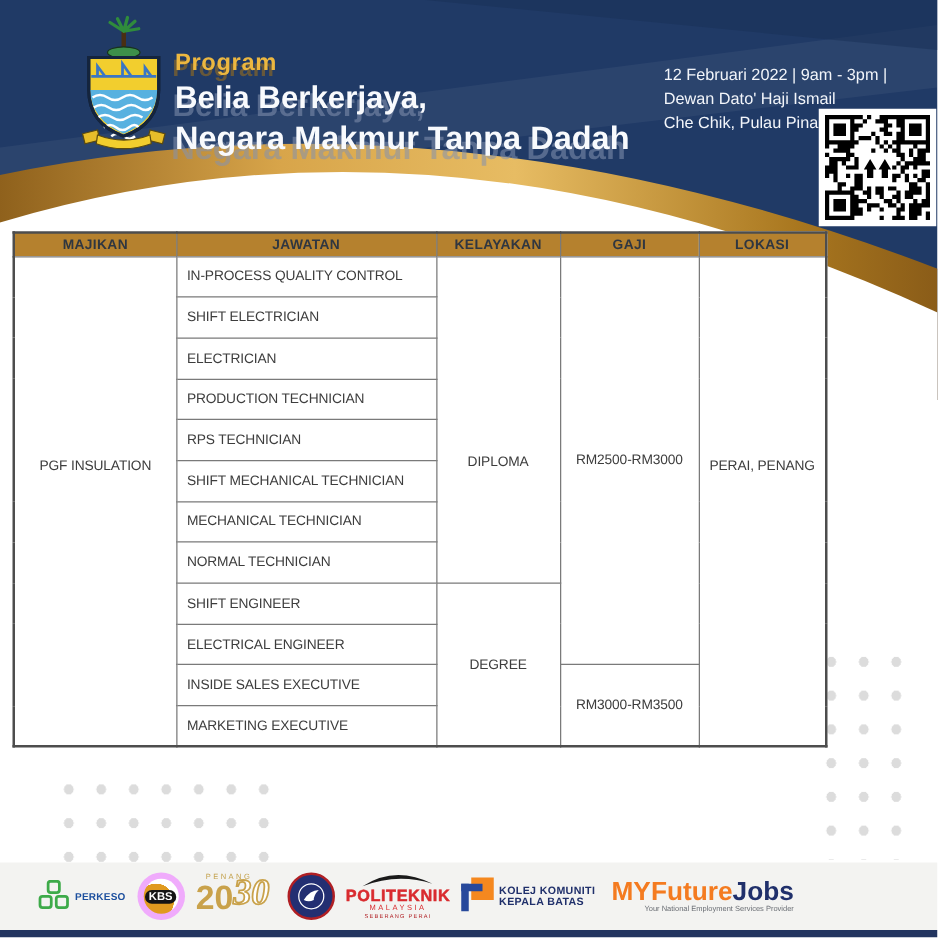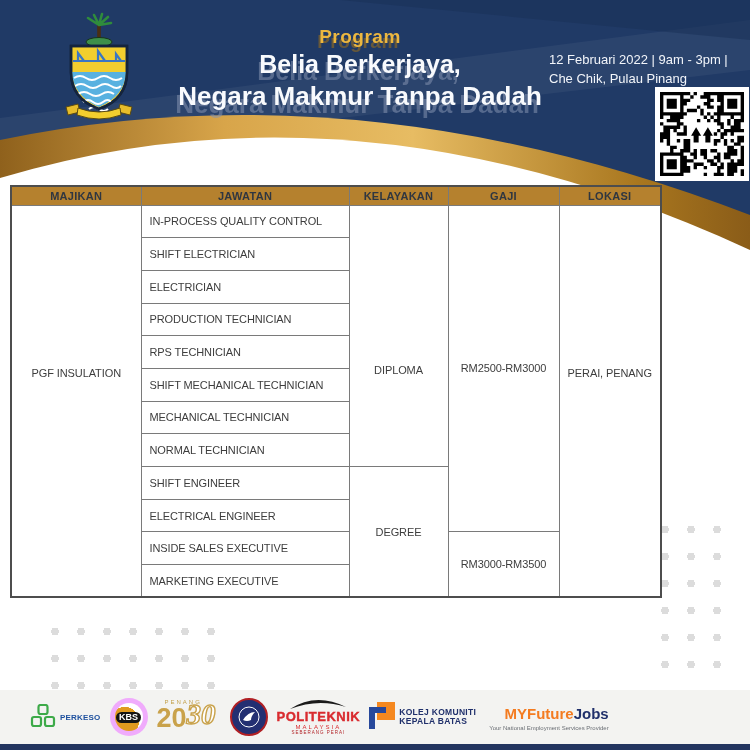--- a/index.html
+++ b/index.html
@@ -9,35 +9,35 @@
     font-family:"Liberation Sans", sans-serif;
     -webkit-font-smoothing:antialiased;
   }
   .abs { position:absolute; }
 
   
   #header-svg { left:0; top:0; z-index:0; }
 
   .crest-wrap { left:58px; top:12px; width:82px; height:108px; z-index:2; }
 
-  .title-block { left:140px; top:26px; width:440px; text-align:center; z-index:2; }
+  .title-block { left:140px; top:40px; width:440px; text-align:left; z-index:2; }
   .program-label {
     font-size:19px; font-weight:bold; letter-spacing:.5px; color:#ecb740;
     text-shadow:-2px 5px 0 rgba(141,104,36,.65);
   }
   .title-line1 {
     margin-top:2px; font-size:25px; font-weight:bold; color:#f8fafd;
     text-shadow:-2px 7px 0 rgba(132,145,175,.55);
   }
   .title-line2 {
     margin-top:2px; font-size:26px; font-weight:bold; color:#f8fafd;
     text-shadow:-3px 8px 0 rgba(132,145,175,.55);
   }
 
-  .event-details { left:531px; top:50px; width:190px; z-index:2; color:#f2f5fa;margin-left:18px; }
+  .event-details { left:531px; top:50px; width:190px; z-index:2; color:#f2f5fa; }
   .event-details div { font-size:13px; line-height:19px; }
 
   .qr-wrap { left:655px; top:87px; width:94px; height:94px; background:#ffffff; padding:5px; z-index:2; }
   .qr-wrap svg { display:block; width:84px; height:84px; }
 
   
   .table-wrap { left:10px; top:185px; z-index:3; }
   table.jobs {
     border-collapse:collapse; table-layout:fixed; width:650px;
     background:#ffffff; border:2px solid #4d4d4d;
@@ -104,21 +104,21 @@
   .kolej-icon .br { position:absolute; left:0; top:5px; width:17px; height:22px;
     border-left:6px solid #27489b; border-top:6px solid #27489b; }
   .kolej-text { font-size:8.5px; font-weight:bold; color:#20306b; line-height:9px; letter-spacing:.3px; }
 
   .weblink { display:flex; align-items:center; gap:7px; margin-left:8px; }
   .link-badge { width:23px; height:23px; border-radius:50%; background:#272e5e;
     display:flex; align-items:center; justify-content:center; }
   .web-url { font-size:14.5px; color:#33383e; letter-spacing:.2px; }
 
   .brand { display:flex; flex-direction:column; align-items:flex-end; margin-left:4px; margin-right:6px; }
-  .brand-line { font-size:15px; font-weight:bold; line-height:20px; }
+  .brand-line { font-size:21px; font-weight:bold; line-height:20px; }
   .brand-line .p1 { color:#f47b20; }
   .brand-line .p2 { color:#20306b; }
   .brand-tag { font-size:6px; color:#6b6f75; margin-top:1px; }
 </style>
 </head>
 <body>
 
 <svg id="header-svg" class="abs" width="750" height="320" viewBox="0 0 750 320">
   <defs>
     <linearGradient id="goldGrad" x1="0" y1="0" x2="1" y2="0">
@@ -160,20 +160,21 @@
 </div>
 
 <div class="abs title-block">
   <div class="program-label">Program</div>
   <div class="title-line1">Belia Berkerjaya,</div>
   <div class="title-line2">Negara Makmur Tanpa Dadah</div>
 </div>
 
 <div class="abs event-details">
   <div>12 Februari 2022 | 9am - 3pm |</div>
+  <div>Dewan Dato' Haji Ismail</div>
   <div>Che Chik, Pulau Pinang</div>
 </div>
 
 <div class="abs qr-wrap">
   <svg id="qr-svg" viewBox="0 0 100 100">
       <path d="M28,0h4v4h-4zM32,0h4v4h-4zM40,0h4v4h-4zM52,0h4v4h-4zM56,0h4v4h-4zM60,0h4v4h-4zM64,0h4v4h-4zM68,0h4v4h-4zM36,4h4v4h-4zM48,4h4v4h-4zM52,4h4v4h-4zM56,4h4v4h-4zM68,4h4v4h-4zM28,8h4v4h-4zM32,8h4v4h-4zM56,8h4v4h-4zM60,8h4v4h-4zM68,8h4v4h-4zM28,12h4v4h-4zM52,12h4v4h-4zM56,12h4v4h-4zM44,16h4v4h-4zM56,16h4v4h-4zM60,16h4v4h-4zM68,16h4v4h-4zM32,20h4v4h-4zM36,20h4v4h-4zM40,20h4v4h-4zM48,20h4v4h-4zM68,20h4v4h-4zM28,24h4v4h-4zM48,24h4v4h-4zM56,24h4v4h-4zM64,24h4v4h-4zM68,24h4v4h-4zM0,28h4v4h-4zM12,28h4v4h-4zM16,28h4v4h-4zM20,28h4v4h-4zM24,28h4v4h-4zM52,28h4v4h-4zM60,28h4v4h-4zM68,28h4v4h-4zM84,28h4v4h-4zM96,28h4v4h-4zM8,32h4v4h-4zM12,32h4v4h-4zM16,32h4v4h-4zM20,32h4v4h-4zM44,32h4v4h-4zM56,32h4v4h-4zM64,32h4v4h-4zM68,32h4v4h-4zM80,32h4v4h-4zM88,32h4v4h-4zM92,32h4v4h-4zM96,32h4v4h-4zM0,36h4v4h-4zM20,36h4v4h-4zM24,36h4v4h-4zM68,36h4v4h-4zM72,36h4v4h-4zM80,36h4v4h-4zM88,36h4v4h-4zM92,36h4v4h-4zM4,40h4v4h-4zM8,40h4v4h-4zM12,40h4v4h-4zM16,40h4v4h-4zM20,40h4v4h-4zM28,40h4v4h-4zM72,40h4v4h-4zM84,40h4v4h-4zM88,40h4v4h-4zM92,40h4v4h-4zM4,44h4v4h-4zM8,44h4v4h-4zM16,44h4v4h-4zM28,44h4v4h-4zM68,44h4v4h-4zM76,44h4v4h-4zM80,44h4v4h-4zM84,44h4v4h-4zM88,44h4v4h-4zM92,44h4v4h-4zM96,44h4v4h-4zM0,48h4v4h-4zM4,48h4v4h-4zM8,48h4v4h-4zM20,48h4v4h-4zM24,48h4v4h-4zM28,48h4v4h-4zM64,48h4v4h-4zM72,48h4v4h-4zM76,48h4v4h-4zM84,48h4v4h-4zM0,52h4v4h-4zM4,52h4v4h-4zM8,52h4v4h-4zM72,52h4v4h-4zM92,52h4v4h-4zM96,52h4v4h-4zM0,56h4v4h-4zM8,56h4v4h-4zM20,56h4v4h-4zM28,56h4v4h-4zM32,56h4v4h-4zM64,56h4v4h-4zM68,56h4v4h-4zM76,56h4v4h-4zM84,56h4v4h-4zM92,56h4v4h-4zM96,56h4v4h-4zM8,60h4v4h-4zM28,60h4v4h-4zM32,60h4v4h-4zM64,60h4v4h-4zM76,60h4v4h-4zM88,60h4v4h-4zM92,60h4v4h-4zM12,64h4v4h-4zM16,64h4v4h-4zM28,64h4v4h-4zM32,64h4v4h-4zM80,64h4v4h-4zM84,64h4v4h-4zM96,64h4v4h-4zM12,68h4v4h-4zM24,68h4v4h-4zM28,68h4v4h-4zM32,68h4v4h-4zM40,68h4v4h-4zM48,68h4v4h-4zM52,68h4v4h-4zM60,68h4v4h-4zM64,68h4v4h-4zM80,68h4v4h-4zM84,68h4v4h-4zM88,68h4v4h-4zM96,68h4v4h-4zM36,72h4v4h-4zM40,72h4v4h-4zM48,72h4v4h-4zM52,72h4v4h-4zM68,72h4v4h-4zM76,72h4v4h-4zM80,72h4v4h-4zM84,72h4v4h-4zM88,72h4v4h-4zM96,72h4v4h-4zM28,76h4v4h-4zM40,76h4v4h-4zM52,76h4v4h-4zM64,76h4v4h-4zM68,76h4v4h-4zM76,76h4v4h-4zM80,76h4v4h-4zM96,76h4v4h-4zM28,80h4v4h-4zM32,80h4v4h-4zM36,80h4v4h-4zM56,80h4v4h-4zM60,80h4v4h-4zM68,80h4v4h-4zM84,80h4v4h-4zM92,80h4v4h-4zM96,80h4v4h-4zM28,84h4v4h-4zM40,84h4v4h-4zM44,84h4v4h-4zM48,84h4v4h-4zM60,84h4v4h-4zM64,84h4v4h-4zM72,84h4v4h-4zM80,84h4v4h-4zM84,84h4v4h-4zM88,84h4v4h-4zM92,84h4v4h-4zM96,84h4v4h-4zM28,88h4v4h-4zM32,88h4v4h-4zM40,88h4v4h-4zM52,88h4v4h-4zM68,88h4v4h-4zM72,88h4v4h-4zM80,88h4v4h-4zM84,88h4v4h-4zM88,88h4v4h-4zM28,92h4v4h-4zM32,92h4v4h-4zM68,92h4v4h-4zM80,92h4v4h-4zM84,92h4v4h-4zM88,92h4v4h-4zM96,92h4v4h-4zM52,96h4v4h-4zM64,96h4v4h-4zM68,96h4v4h-4zM72,96h4v4h-4zM80,96h4v4h-4zM84,96h4v4h-4zM96,96h4v4h-4zM0,0h28v28h-28z M4,4v20h20v-20zM8,8h12v12h-12zM72,0h28v28h-28z M76,4v20h20v-20zM80,8h12v12h-12zM0,72h28v28h-28z M4,76v20h20v-20zM8,80h12v12h-12z" fill="#000" fill-rule="evenodd"></path>
       <path d="M37,52 L43,42 L49,52 L46,52 L46,60 L40,60 L40,52 Z M51,52 L57,42 L63,52 L60,52 L60,60 L54,60 L54,52 Z" fill="#000"></path>
     </svg>
 </div>
 

